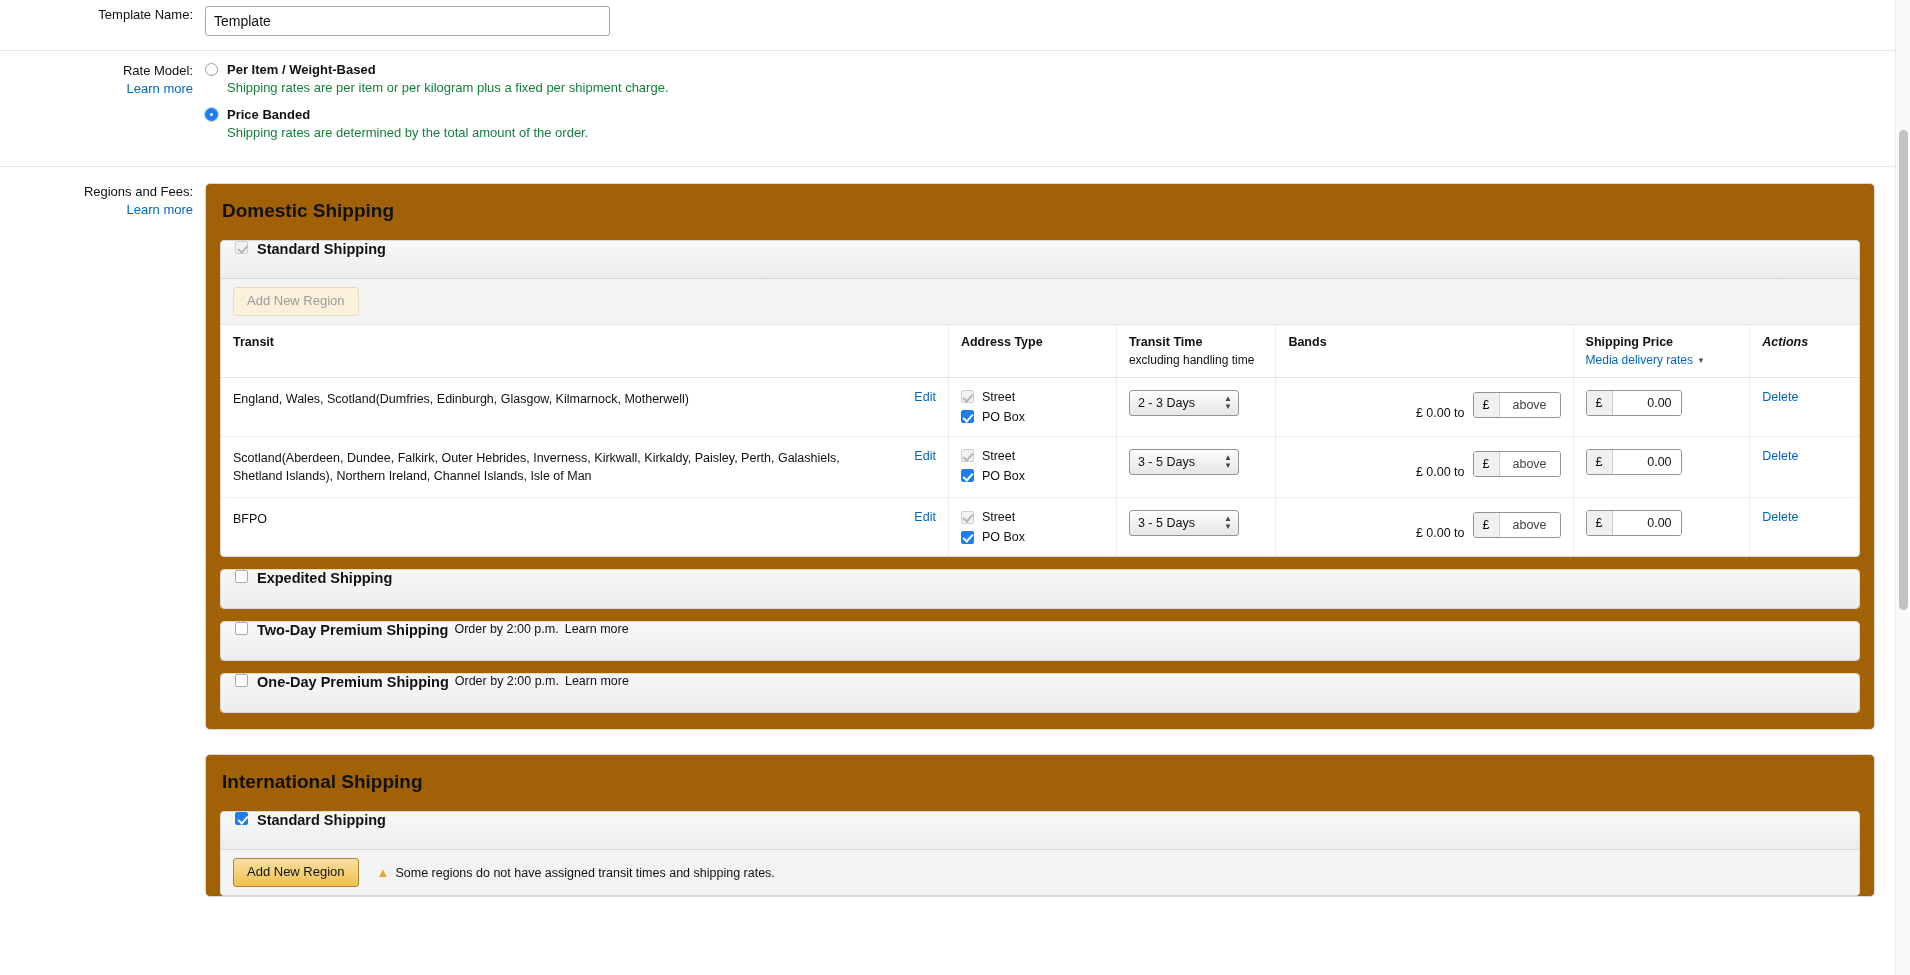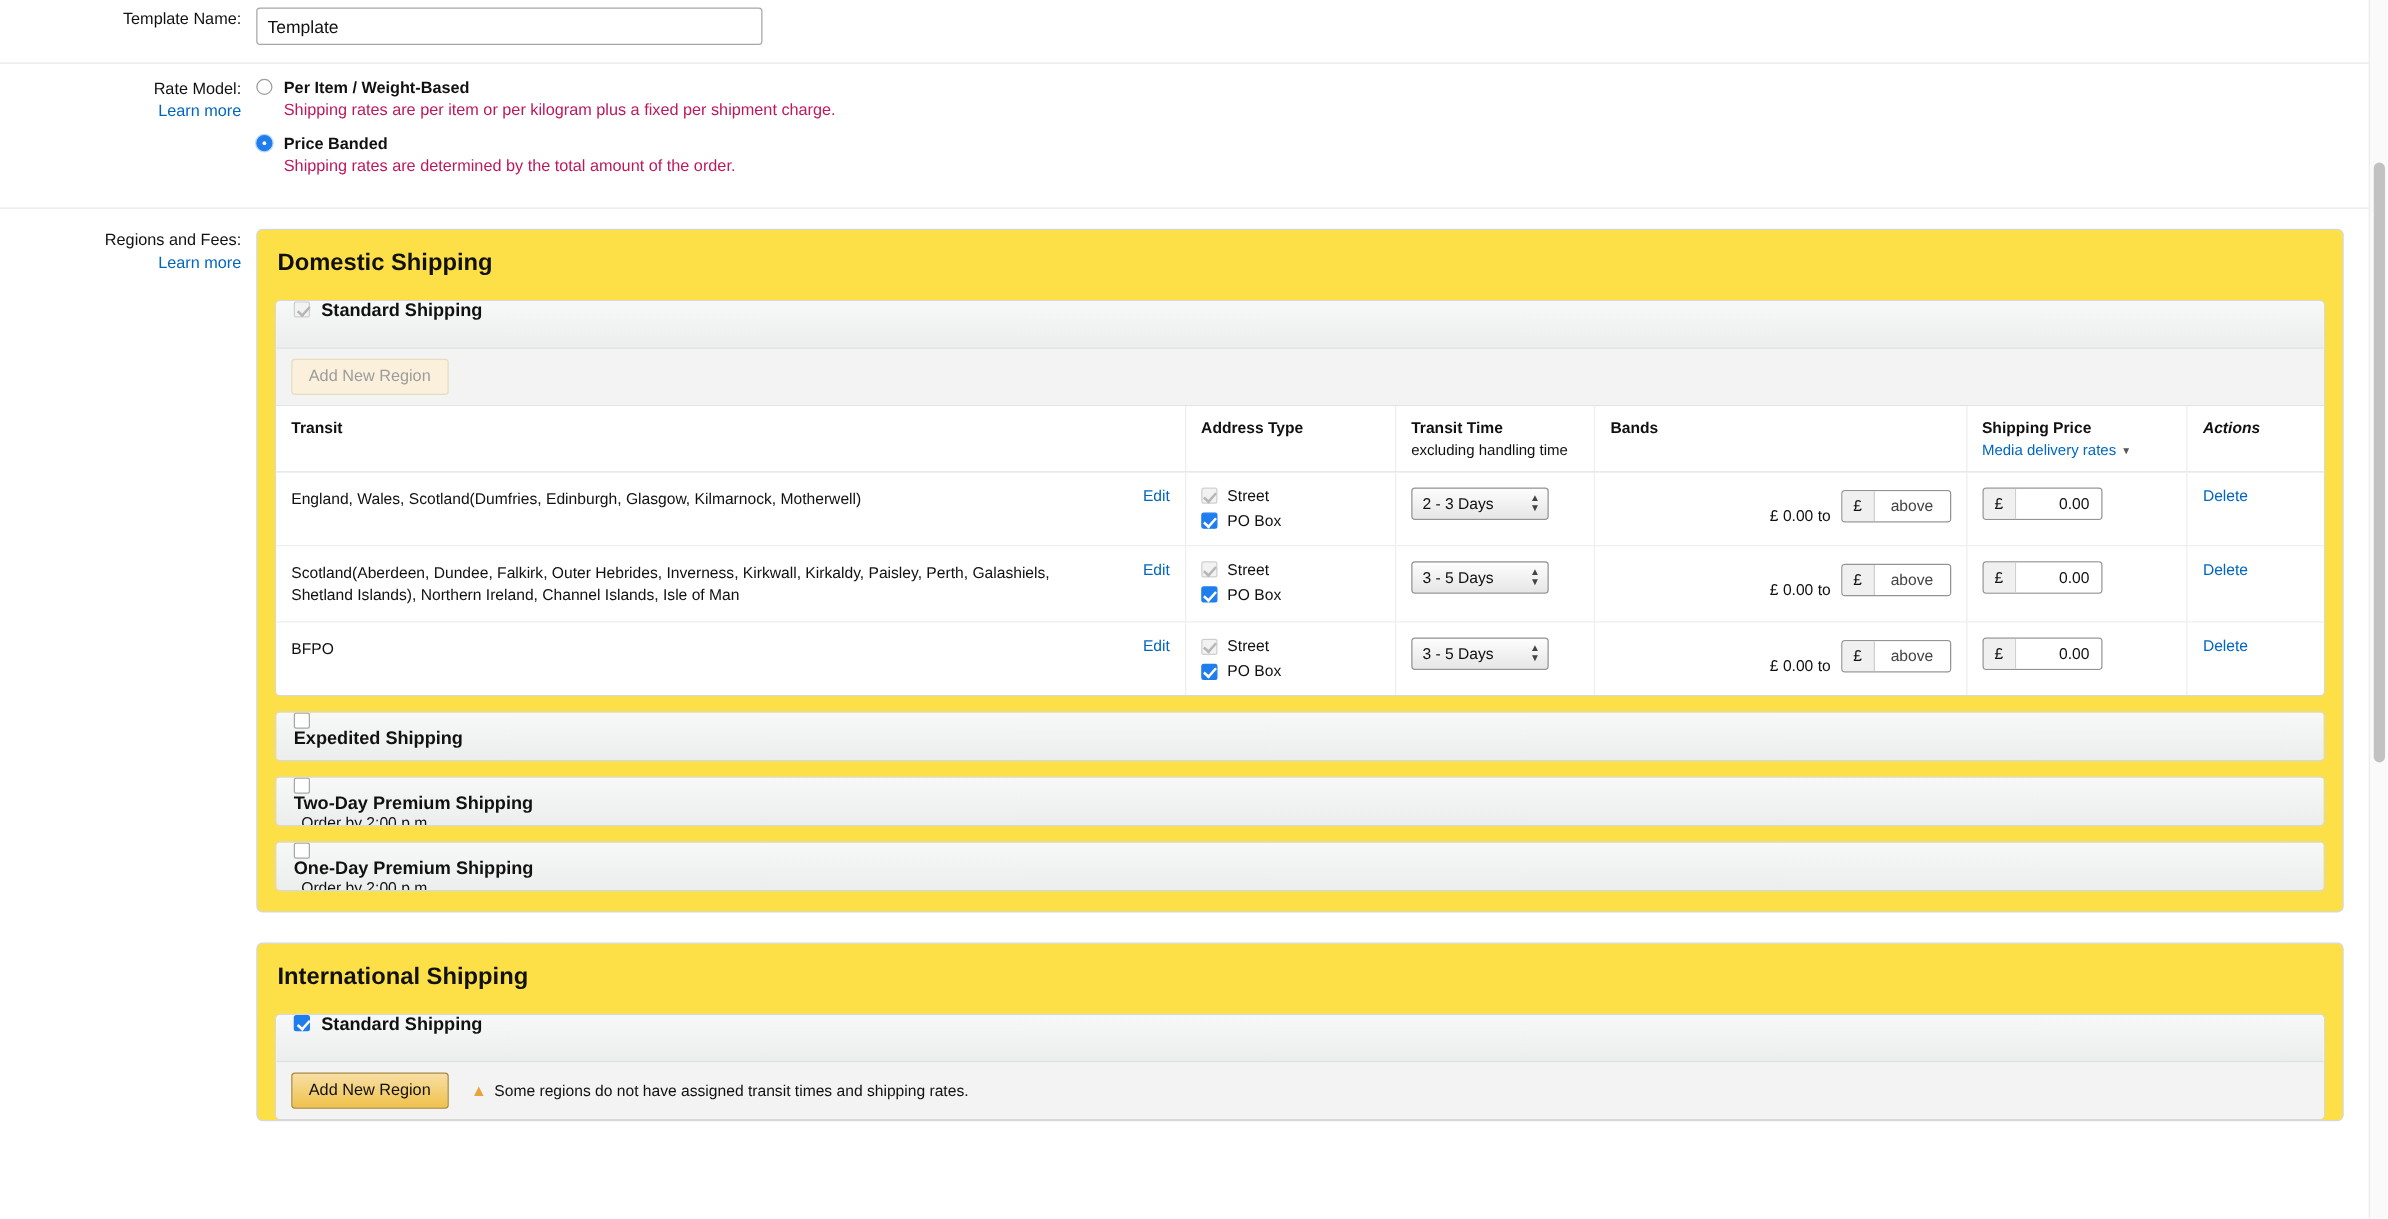--- a/index.html
+++ b/index.html
@@ -69,27 +69,27 @@
   }
   .radio.checked::after {
     content: "";
     position: absolute;
     left: 4px; top: 4px;
     width: 3px; height: 3px;
     border-radius: 50%;
     background: #fff;
   }
   .radio-label { font-weight: bold; font-size: 13px; }
-  .radio-desc { margin-left: 22px; margin-top: 3px; font-size: 13px; color: #be185d; }
+  .radio-desc { margin-left: 22px; margin-top: 3px; font-size: 13px; color: #15803d; }
 
   
   .panel {
     border: 1px solid #d5d9d9;
     border-radius: 5px;
-    background: #fde047;
+    background: #a16207;
     padding: 14px 14px 16px 14px;
   }
   .panel-title {
     font-size: 19px;
     font-weight: bold;
     color: #111;
     margin: 2px 0 18px 2px;
   }
 
   
@@ -100,21 +100,21 @@
     background: #fff;
     overflow: hidden;
   }
   .service-head {
     background: linear-gradient(to bottom,#f7f8f8 0%, #eceeee 100%);
     border-bottom: 1px solid #d5d9d9;
     height: 38px;
     display: flex;
     padding: 0 14px;
   }
-  .service-head.no-border { border-bottom: none; flex-direction: column; }
+  .service-head.no-border { border-bottom: none; }
   .service-title { font-weight: bold; font-size: 14.5px; color: #111; }
   .service-note { font-size: 12.5px; color: #111; margin-left: 6px; }
 
   
   .cbx {
     width: 13px; height: 13px;
     border: 1px solid #a8a8a8;
     border-radius: 2px;
     background: #fff;
     margin-right: 9px;

